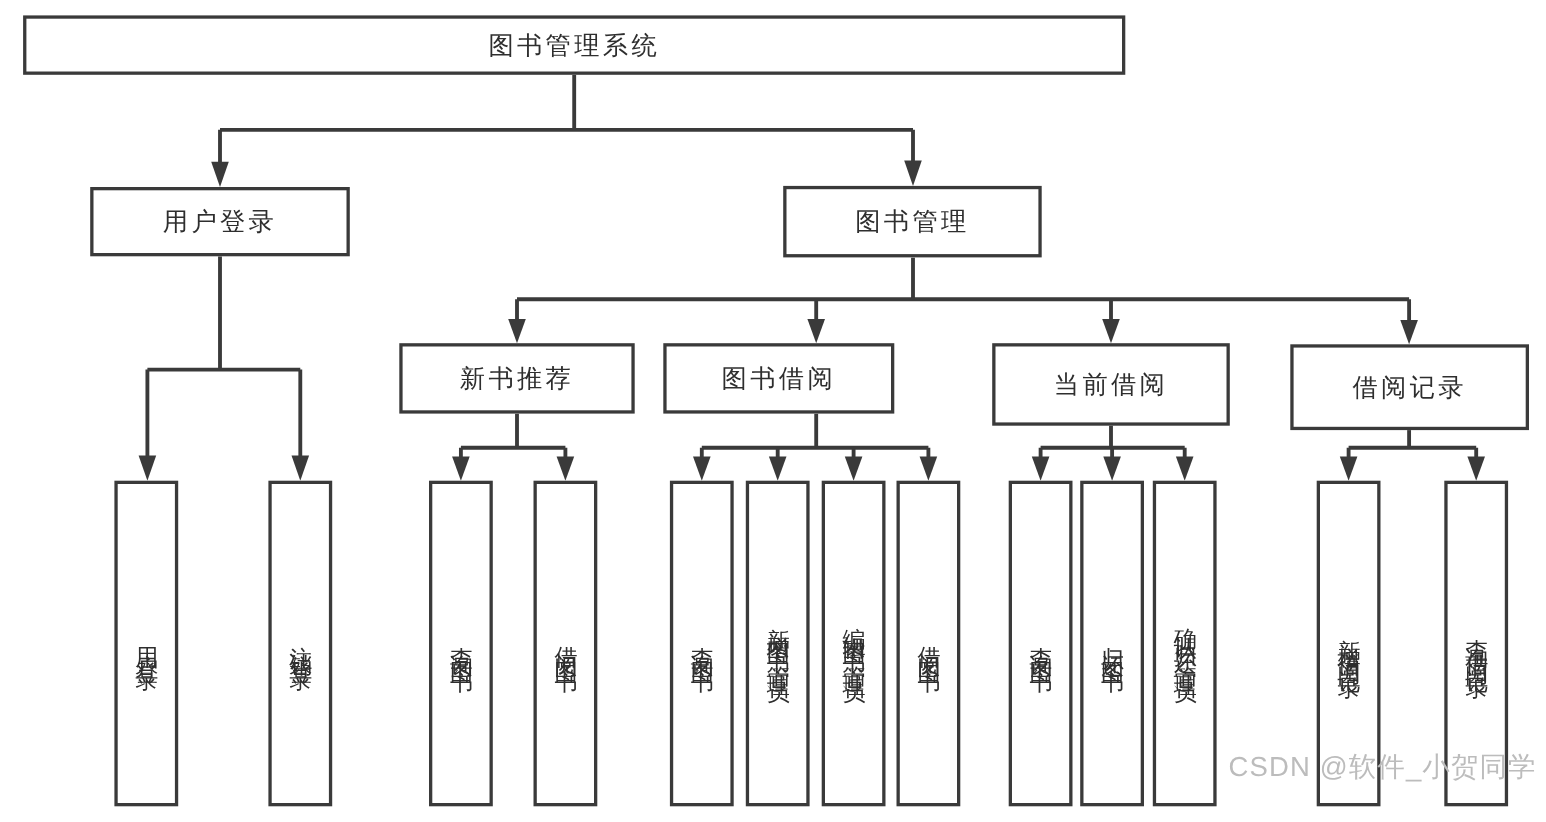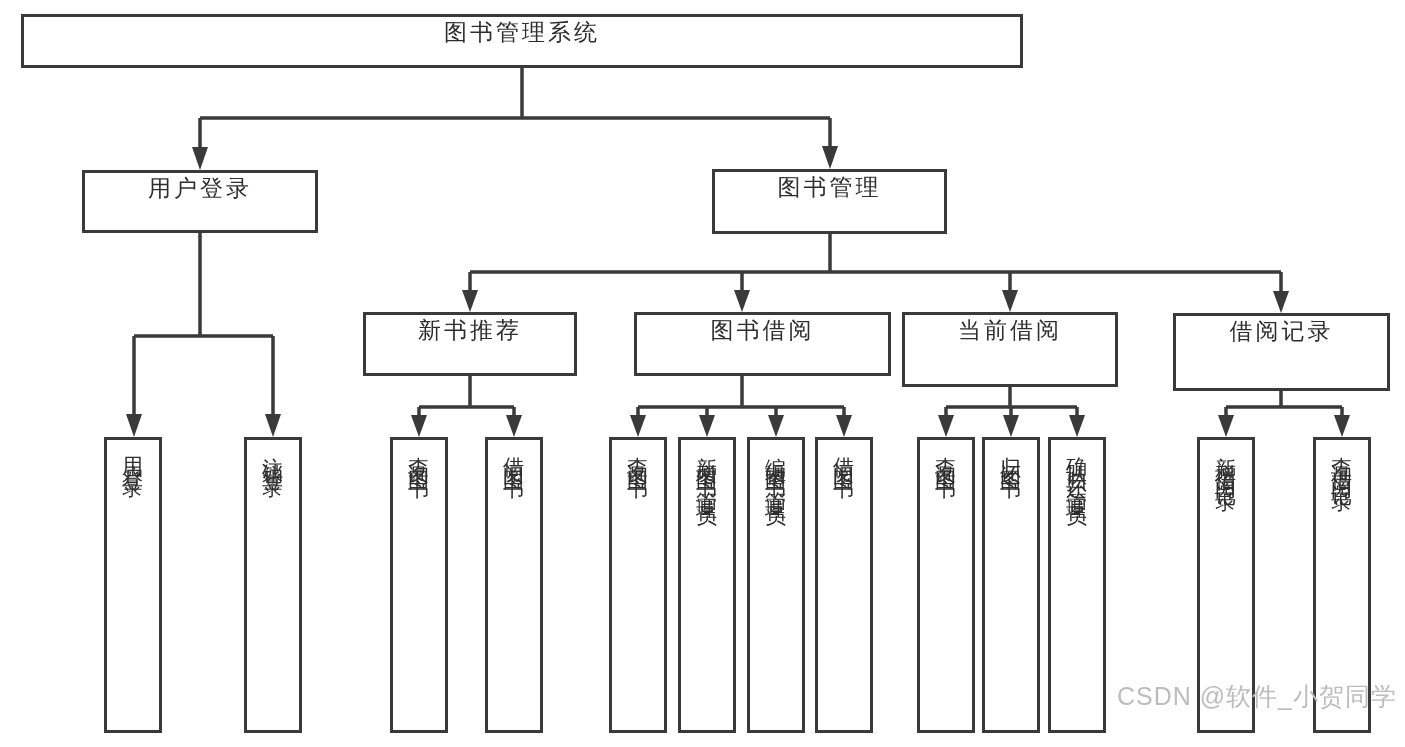--- a/index.html
+++ b/index.html
@@ -21,21 +21,21 @@
     top: 0;
     width: 1405px;
     height: 747px;
   }
   .node {
     position: absolute;
     box-sizing: border-box;
     background: #ffffff;
     border: 3px solid #3a3a3a;
     display: flex;
-    align-items: flex-start;
+    align-items: center;
     justify-content: center;
     color: #2e2e2e;
     z-index: 2;
   }
   .node-h {
     font-size: 23px;
     letter-spacing: 3px;
     white-space: nowrap;
   }
   .node-leaf {
@@ -58,21 +58,21 @@
     z-index: 3;
     white-space: nowrap;
   }
   
   #n-root   { left: 21px;  top: 14px;  width: 1002px; height: 54px; }
   
   #n-l2-0   { left: 82px;  top: 170px; width: 236px;  height: 63px; }
   #n-l2-1   { left: 712px; top: 169px; width: 235px;  height: 65px; }
   
   #n-l3-0   { left: 363px; top: 312px; width: 214px;  height: 64px; }
-  #n-l3-1   { left: 634px; top: 312px; width: 257px;  height: 64px; }
+  #n-l3-1   { left: 603px; top: 312px; width: 210px;  height: 64px; }
   #n-l3-2   { left: 902px; top: 312px; width: 216px;  height: 75px; }
   #n-l3-3   { left: 1173px;top: 313px; width: 217px;  height: 78px; }
   
   .node-leaf { top: 437px; height: 296px; width: 58px; }
   #n-leaf-0  { left: 104px; }
   #n-leaf-1  { left: 244px; }
   #n-leaf-2  { left: 390px; }
   #n-leaf-3  { left: 485px; }
   #n-leaf-4  { left: 609px; }
   #n-leaf-5  { left: 678px; }

